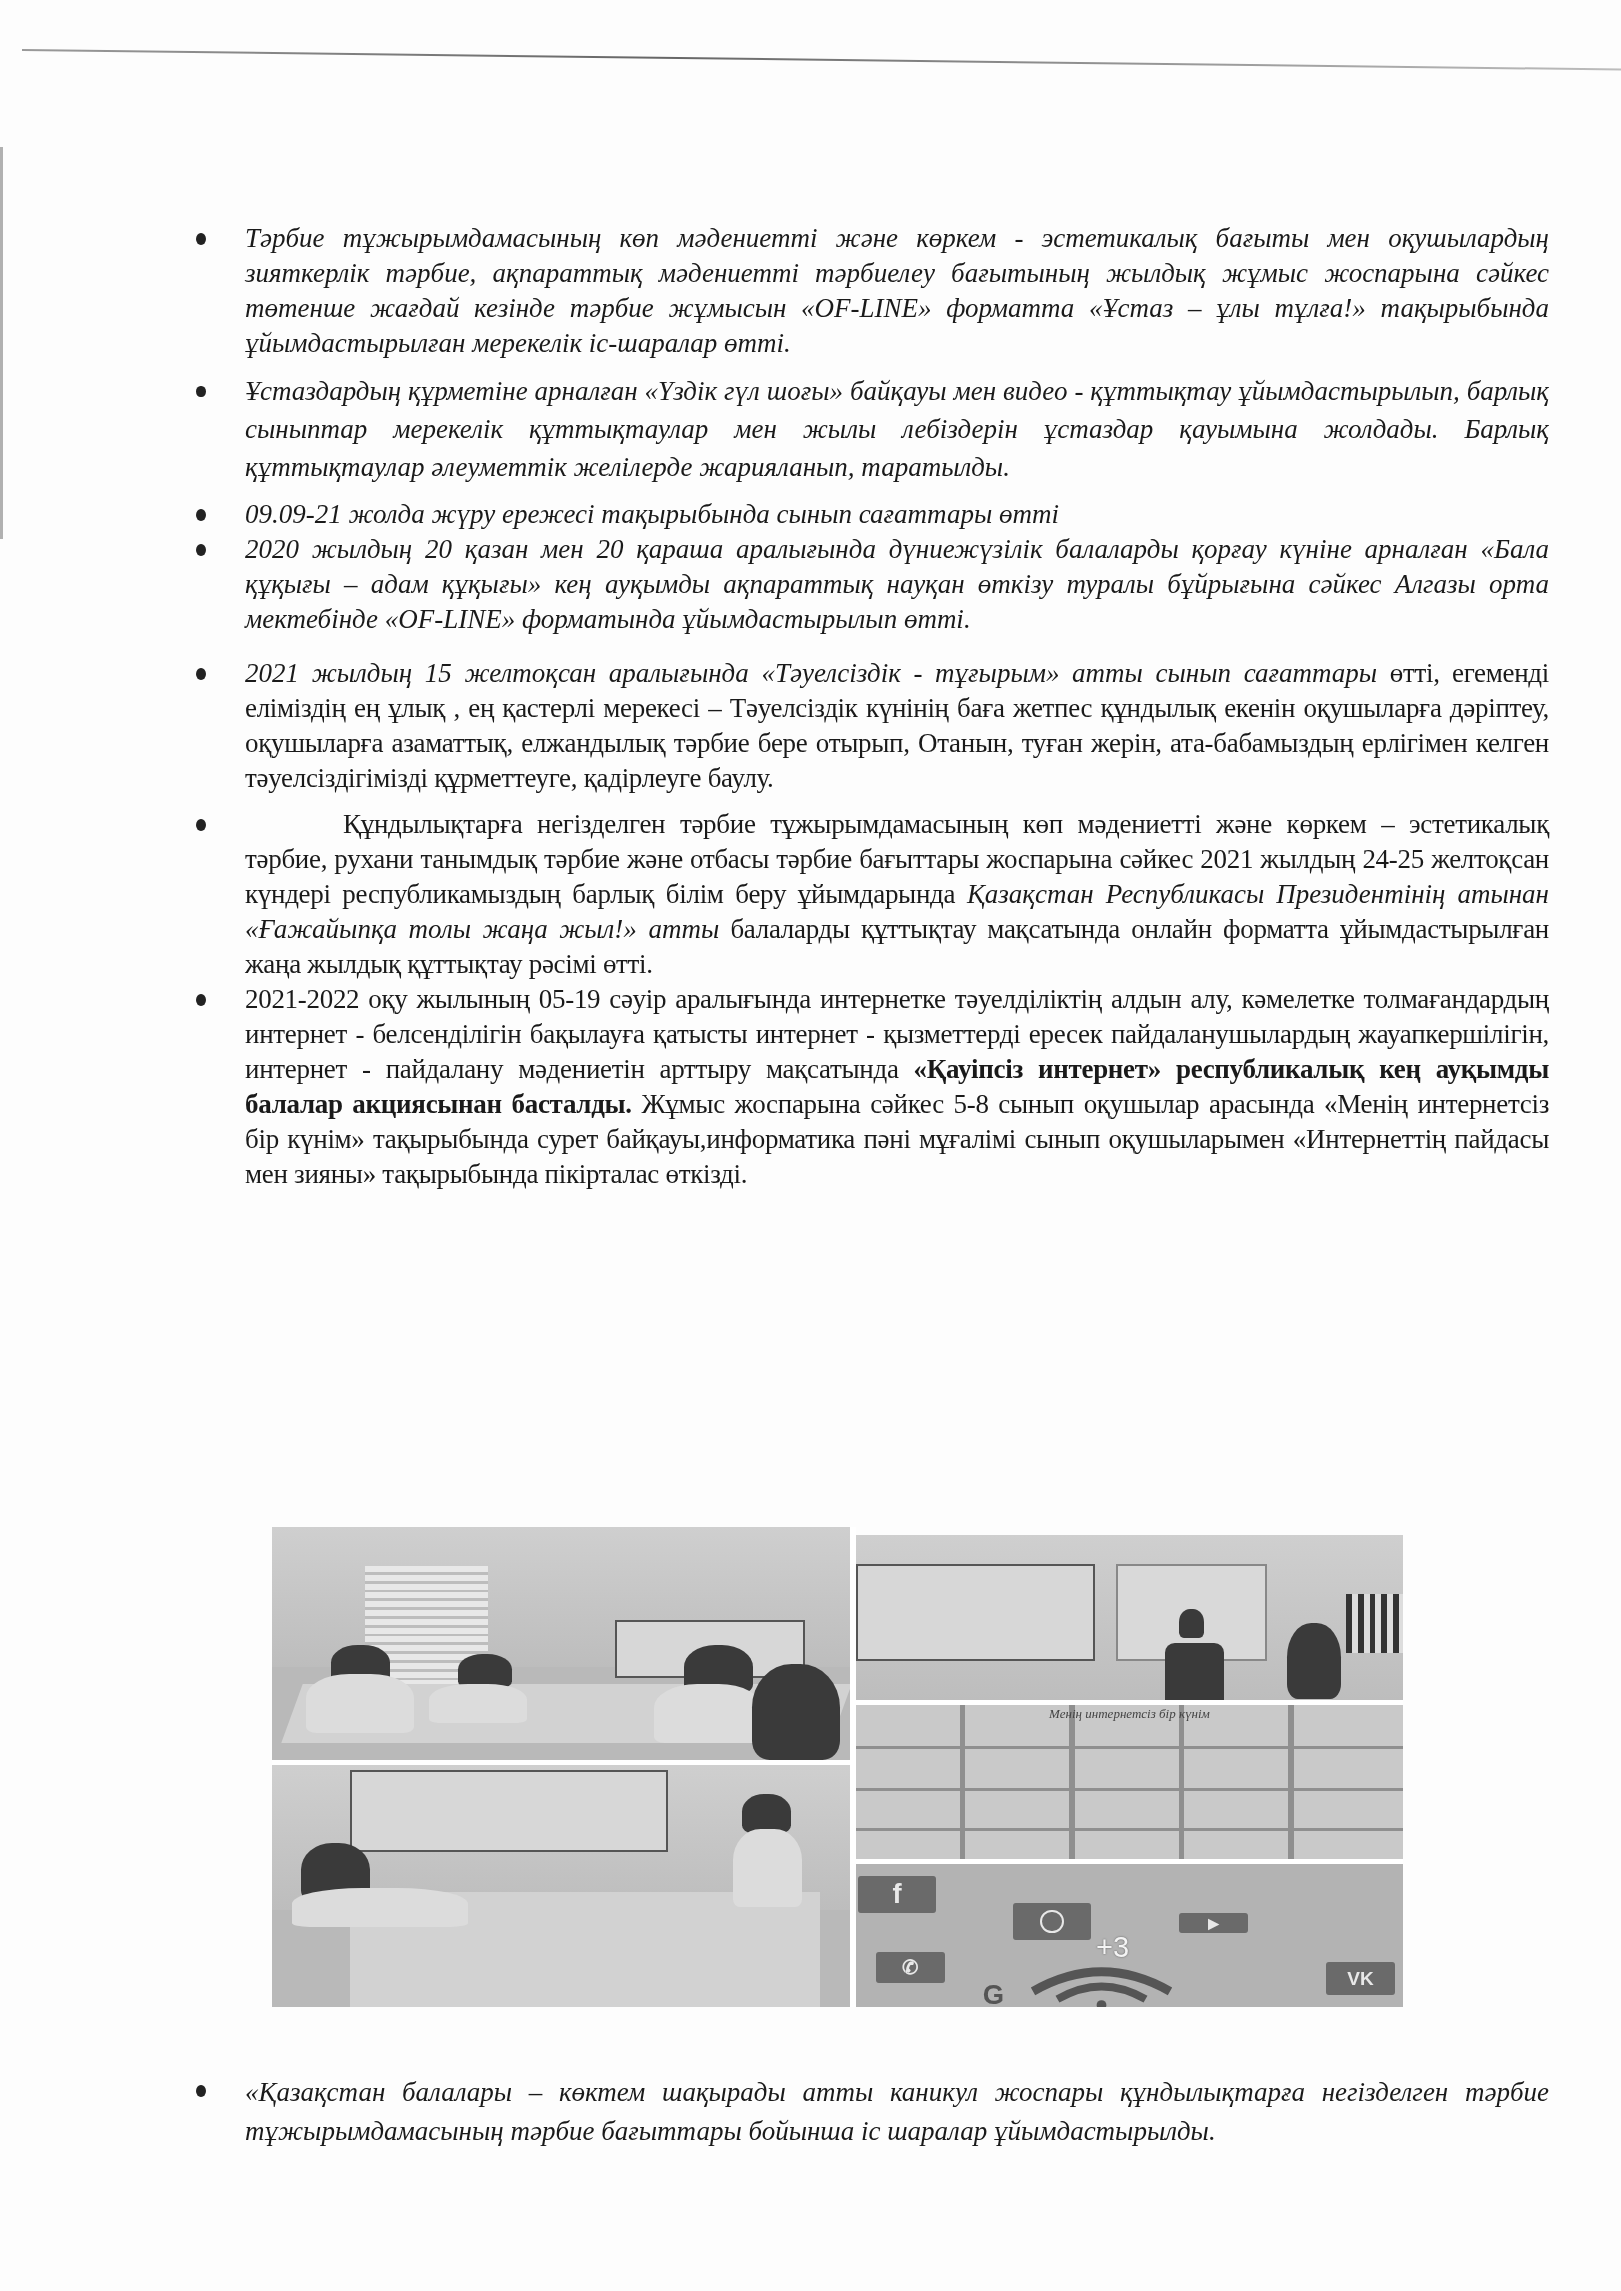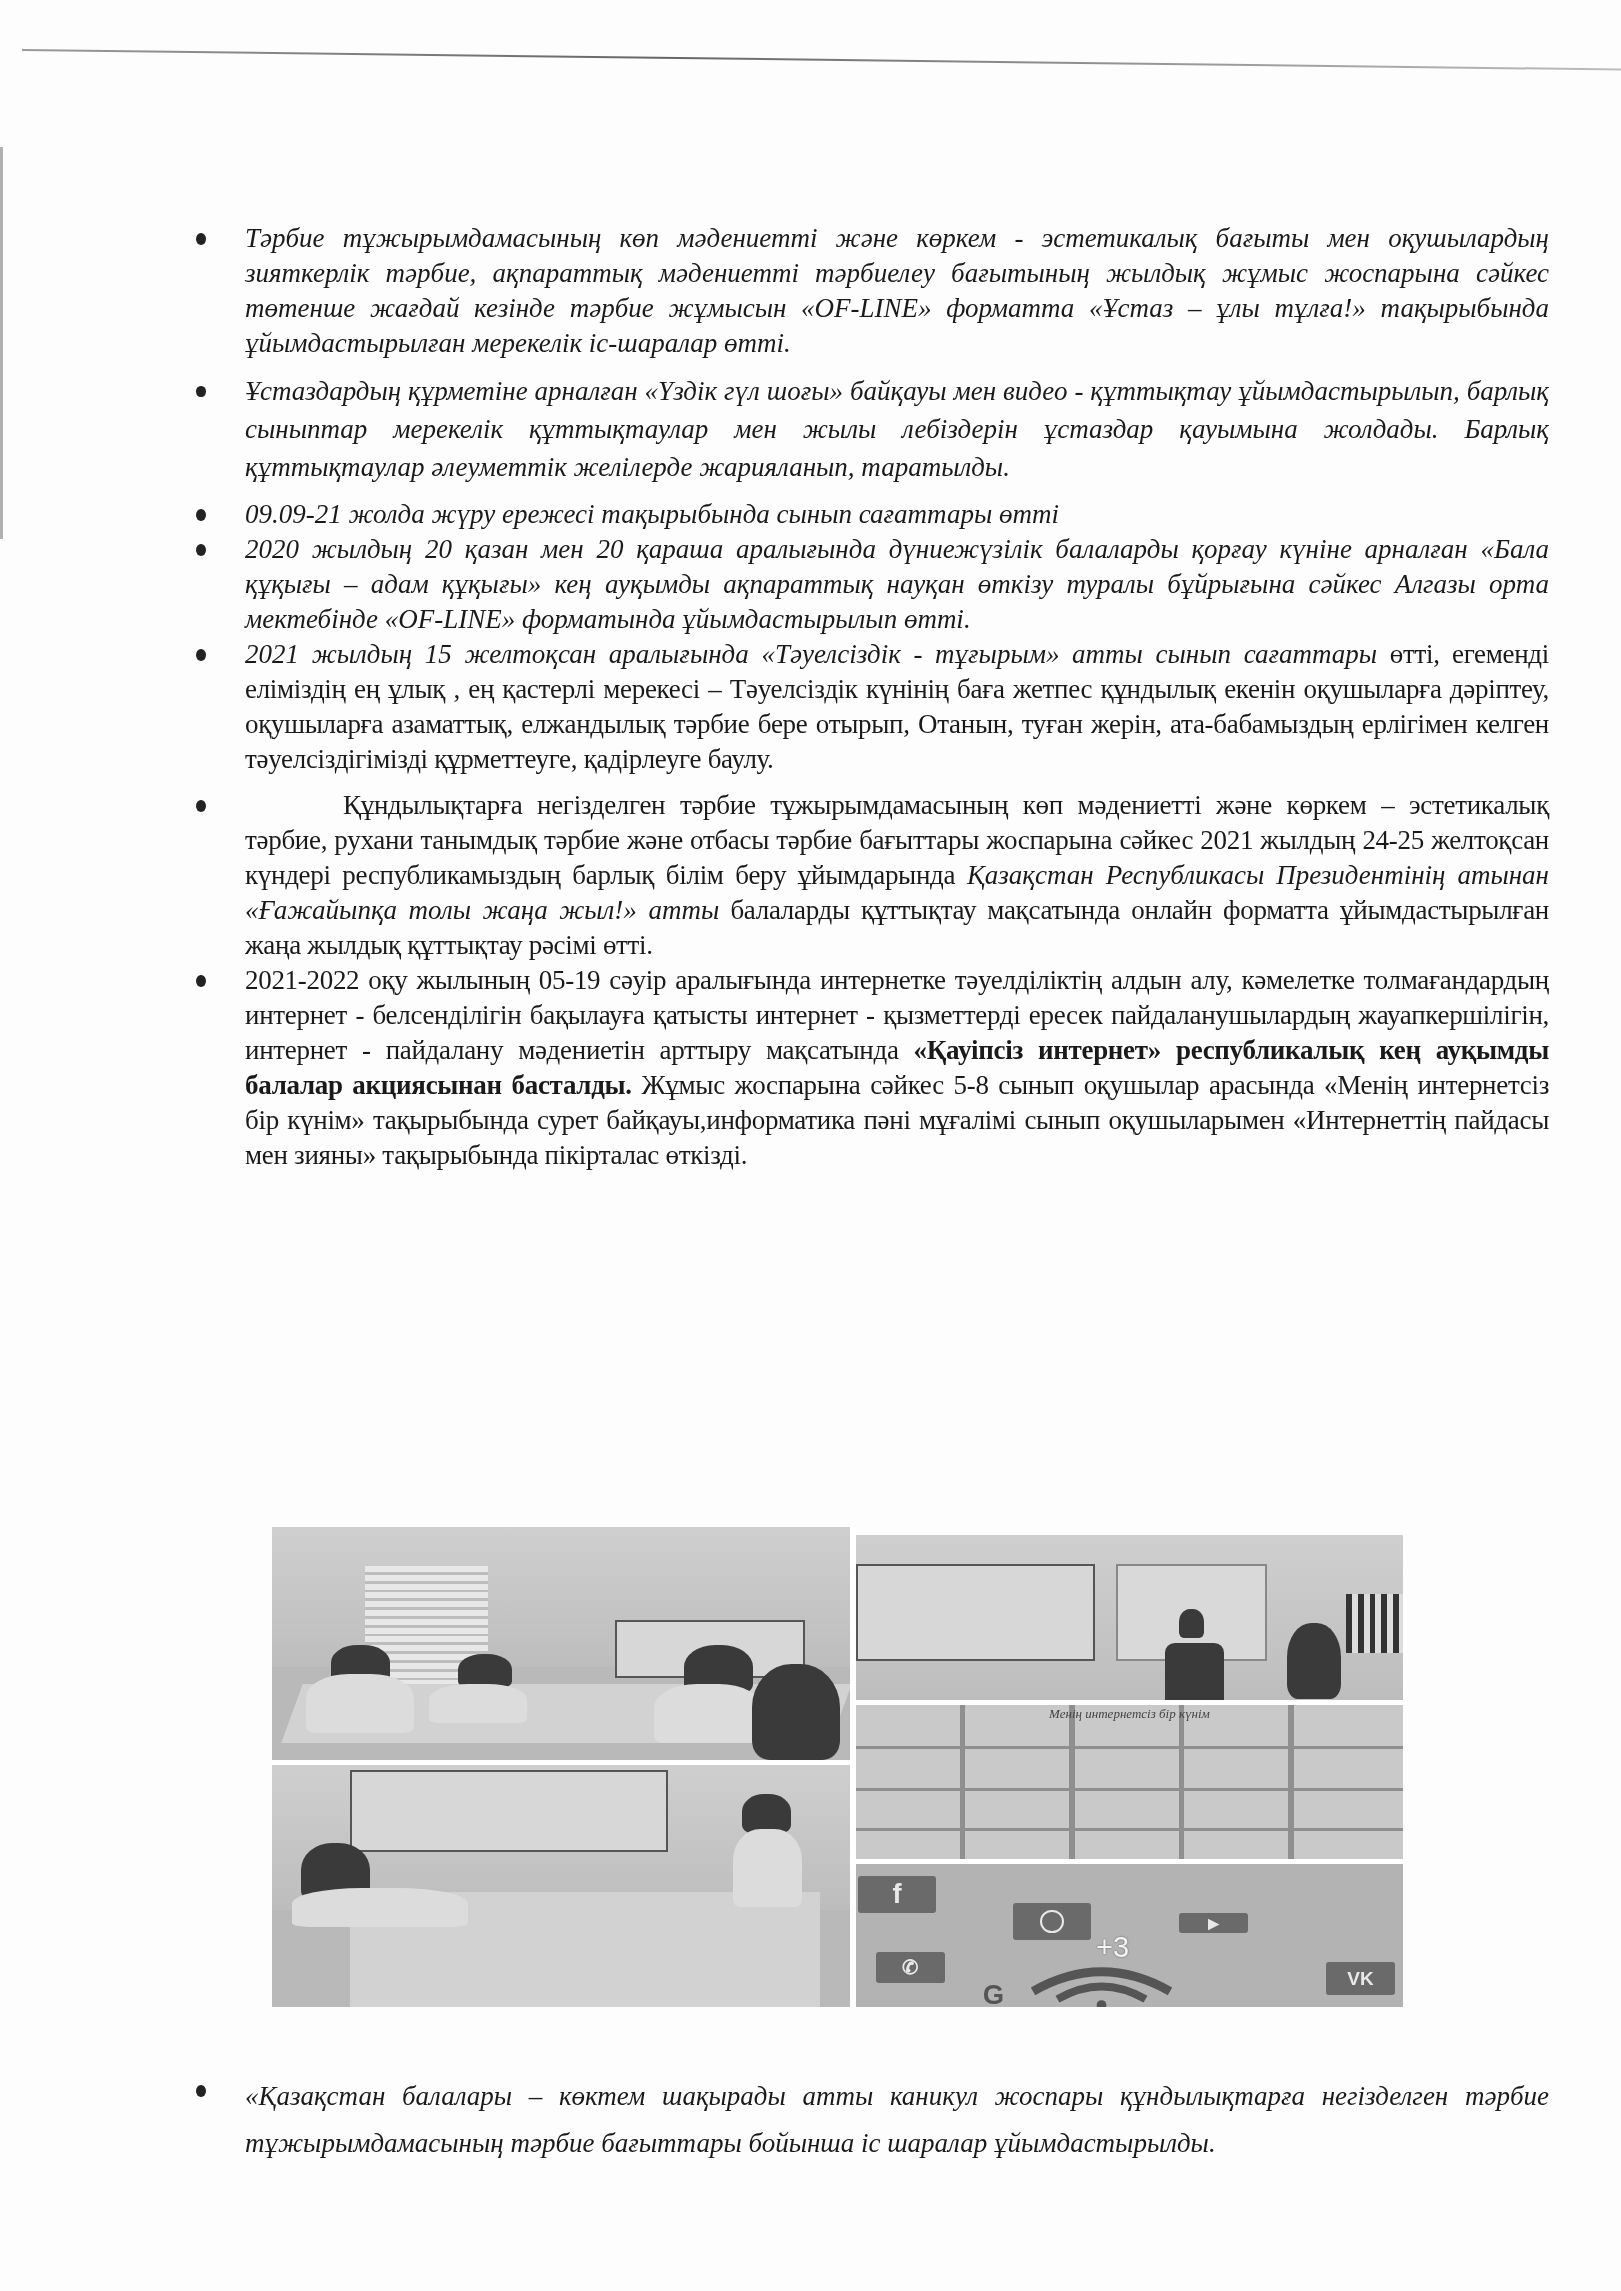--- a/index.html
+++ b/index.html
@@ -9,21 +9,21 @@
   .left-edge { position: absolute; left: 0; top: 147px; width: 2.9px; height: 392px; background: #555; opacity: .45; }
   .content { position: absolute; left: 196px; top: 221px; width: 1353px; }
   ul.items { list-style: none; margin: 0; padding: 0; }
   li.item { position: relative; padding-left: 49px; font-size: 27px; line-height: 35px; text-align: justify; margin-bottom: 0; }
   li.item .bullet { position: absolute; left: 0; top: 11.8px; width: 9.8px; height: 11.8px; border-radius: 50%; background: #222; }
   .it { font-style: italic; font-family: "Liberation Serif", serif; }
   .cond { font-family: "Liberation Serif", serif; letter-spacing: -0.3px; }
   .b { font-weight: bold; }
   .indent { display: inline-block; width: 98px; }
   .gap1 { margin-top: 11px; }
-  .gap2 { margin-top: 0; }
+  .gap2 { margin-top: 19px; }
 
   .collage { position: absolute; left: 272px; top: 1527px; width: 1131px; height: 480px; }
   .photo { position: absolute; overflow: hidden; background: #b9b9b9; border: 0; }
   .photo .wall { position: absolute; left: 0; right: 0; top: 0; height: 60%; background: linear-gradient(180deg, #cfcfcf, #bdbdbd); }
   .board { position: absolute; background: #d7d7d7; border: 2.9px solid #555; }
   .window { position: absolute; background: repeating-linear-gradient(180deg, #e8e8e8 0 5.9px, #bdbdbd 5.9px 8.8px); }
   .person { position: absolute; border-radius: 45% 45% 20% 20%; background: #3a3a3a; }
   .shirt { position: absolute; border-radius: 40% 40% 10% 10%; background: #dcdcdc; }
   .table { position: absolute; background: #d2d2d2; }
   .grid-drawings { position: absolute; inset: 0; background:
@@ -137,20 +137,20 @@
       </svg>
       <div class="social" style="left:470px;top:98px;width:69px;height:33px;font-size:19px;">VK</div>
     </div>
     <div class="sep-v" style="left:584px;top:173px;width:547px;height:4.9px;"></div>
     <div class="sep-v" style="left:584px;top:332px;width:547px;height:4.9px;"></div>
     <div class="sep-v" style="left:0;top:233px;width:578px;height:4.9px;"></div>
   </div>
 
   <div class="content-bottom">
     <ul class="items">
-      <li class="item" style="line-height:47px;">
+      <li class="item" style="line-height:39px;">
         <span class="bullet"></span>
         <span class="it">«Қазақстан балалары – көктем шақырады  атты каникул жоспары құндылықтарға негізделген  тәрбие  тұжырымдамасының  тәрбие  бағыттары  бойынша  іс  шаралар ұйымдастырылды.</span>
       </li>
     </ul>
   </div>
 </div>
 
 
 </body></html>

